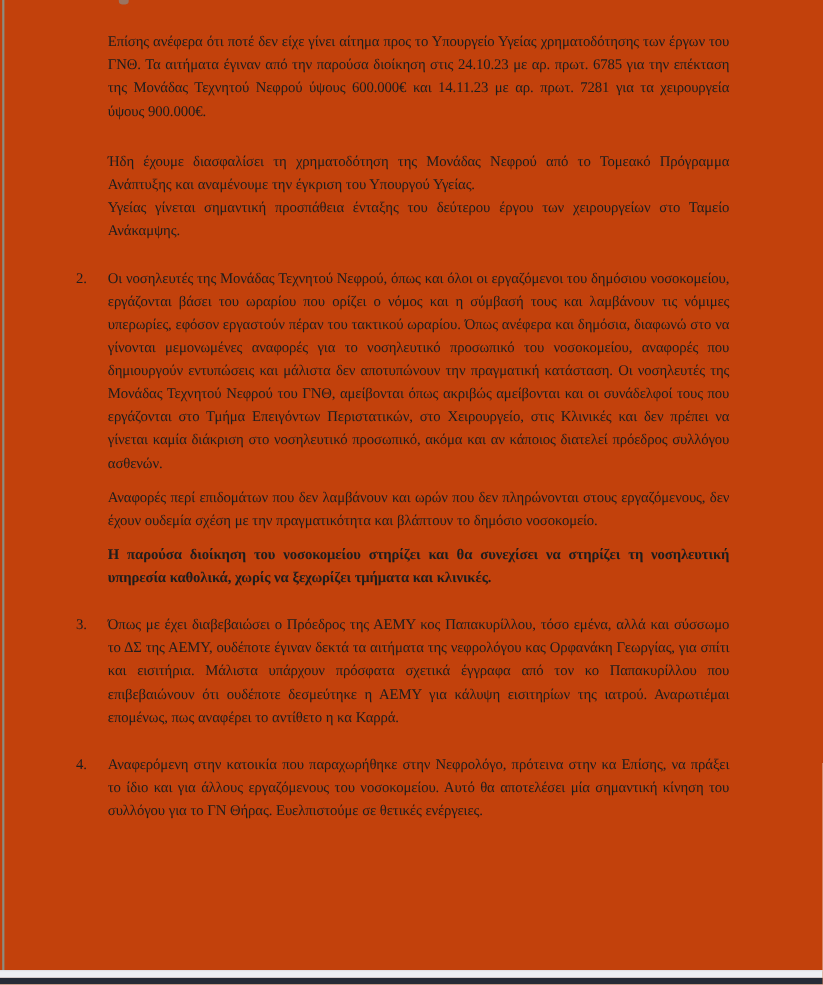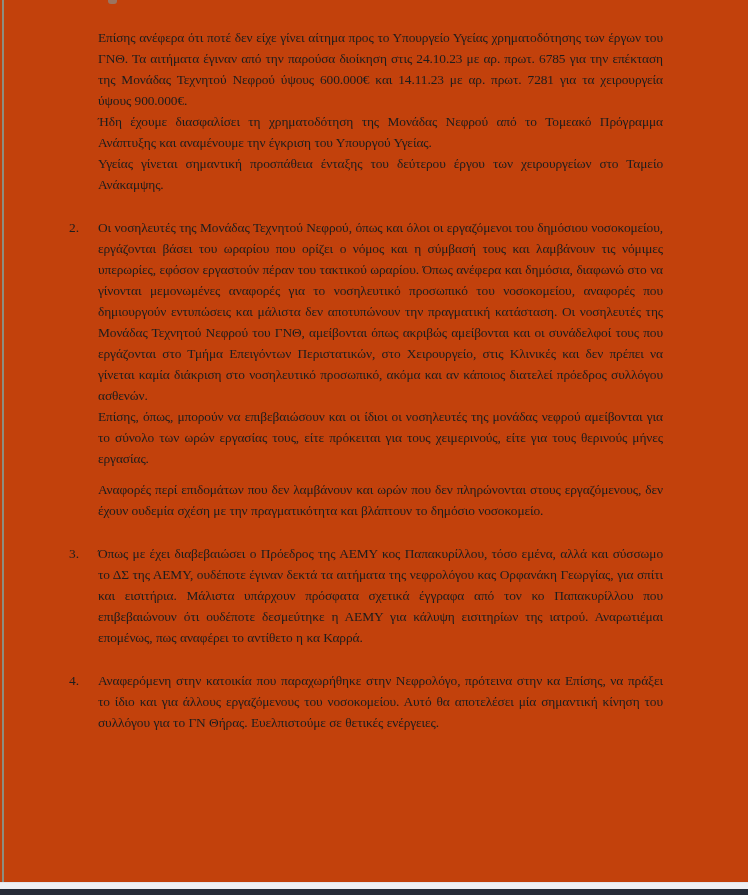--- a/index.html
+++ b/index.html
@@ -44,21 +44,21 @@
   }
   .para {
     margin: 0;
     font-size: 13.4px;
     line-height: 21px;
     letter-spacing: -0.1px;
     text-align: justify;
     word-spacing: 0.2px;
   }
   .gap-top      { margin-top: 10px; }
-  .gap-top-lg   { }
+  .gap-top-lg   { margin-top: 25px; }
   .bold .para, .para.bold { font-weight: 700; }
   .list-item {
     position: relative;
     margin-top: 22px;
   }
   .item-number {
     position: absolute;
     left: -29px;
     top: 0;
     font-size: 13.4px;
@@ -96,22 +96,22 @@
     <p class="para">Επίσης ανέφερα ότι ποτέ δεν είχε γίνει αίτημα προς το Υπουργείο Υγείας χρηματοδότησης των έργων του ΓΝΘ. Τα αιτήματα έγιναν από την παρούσα διοίκηση στις 24.10.23 με αρ. πρωτ. 6785 για την επέκταση της Μονάδας Τεχνητού Νεφρού ύψους 600.000€ και 14.11.23 με αρ. πρωτ. 7281 για τα χειρουργεία ύψους 900.000€.</p>
 
     <p class="para gap-top-lg">Ήδη έχουμε διασφαλίσει τη χρηματοδότηση της Μονάδας Νεφρού από το Τομεακό Πρόγραμμα Ανάπτυξης και αναμένουμε την έγκριση του Υπουργού Υγείας.</p>
 
     <p class="para">Υγείας γίνεται σημαντική προσπάθεια ένταξης του δεύτερου έργου των χειρουργείων στο Ταμείο Ανάκαμψης.</p>
 
     <div class="list-item">
       <span class="item-number">2.</span>
       <div class="item-body">
         <p class="para">Οι νοσηλευτές της Μονάδας Τεχνητού Νεφρού, όπως και όλοι οι εργαζόμενοι του δημόσιου νοσοκομείου, εργάζονται βάσει του ωραρίου που ορίζει ο νόμος και η σύμβασή τους και λαμβάνουν τις νόμιμες υπερωρίες, εφόσον εργαστούν πέραν του τακτικού ωραρίου. Όπως ανέφερα και δημόσια, διαφωνώ στο να γίνονται μεμονωμένες αναφορές για το νοσηλευτικό προσωπικό του νοσοκομείου, αναφορές που δημιουργούν εντυπώσεις και μάλιστα δεν αποτυπώνουν την πραγματική κατάσταση. Οι νοσηλευτές της Μονάδας Τεχνητού Νεφρού του ΓΝΘ, αμείβονται όπως ακριβώς αμείβονται και οι συνάδελφοί τους που εργάζονται στο Τμήμα Επειγόντων Περιστατικών, στο Χειρουργείο, στις Κλινικές και δεν πρέπει να γίνεται καμία διάκριση στο νοσηλευτικό προσωπικό, ακόμα και αν κάποιος διατελεί πρόεδρος συλλόγου ασθενών.</p>
-        <p class="para">Επίσης, όπως, μπορούν να επιβεβαιώσουν και οι ίδιοι οι νοσηλευτές της μονάδας νεφρού αμείβονται για το σύνολο των ωρών εργασίας τους, είτε πρόκειται για τους χειμερινούς, είτε για τους θερινούς μήνες εργασίας.</p>
         <p class="para gap-top">Αναφορές περί επιδομάτων που δεν λαμβάνουν και ωρών που δεν πληρώνονται στους εργαζόμενους, δεν έχουν ουδεμία σχέση με την πραγματικότητα και βλάπτουν το δημόσιο νοσοκομείο.</p>
+        <p class="para bold gap-top">Η παρούσα διοίκηση του νοσοκομείου στηρίζει και θα συνεχίσει να στηρίζει τη νοσηλευτική υπηρεσία καθολικά, χωρίς να ξεχωρίζει τμήματα και κλινικές.</p>
       </div>
     </div>
 
     <div class="list-item gap-top-lg">
       <span class="item-number">3.</span>
       <div class="item-body">
         <p class="para">Όπως με έχει διαβεβαιώσει ο Πρόεδρος της ΑΕΜΥ κος Παπακυρίλλου, τόσο εμένα, αλλά και σύσσωμο το ΔΣ της ΑΕΜΥ, ουδέποτε έγιναν δεκτά τα αιτήματα της νεφρολόγου κας Ορφανάκη Γεωργίας, για σπίτι και εισιτήρια. Μάλιστα υπάρχουν πρόσφατα σχετικά έγγραφα από τον κο Παπακυρίλλου που επιβεβαιώνουν ότι ουδέποτε δεσμεύτηκε η ΑΕΜΥ για κάλυψη εισιτηρίων της ιατρού. Αναρωτιέμαι επομένως, πως αναφέρει το αντίθετο η κα Καρρά.</p>
       </div>
     </div>
 

